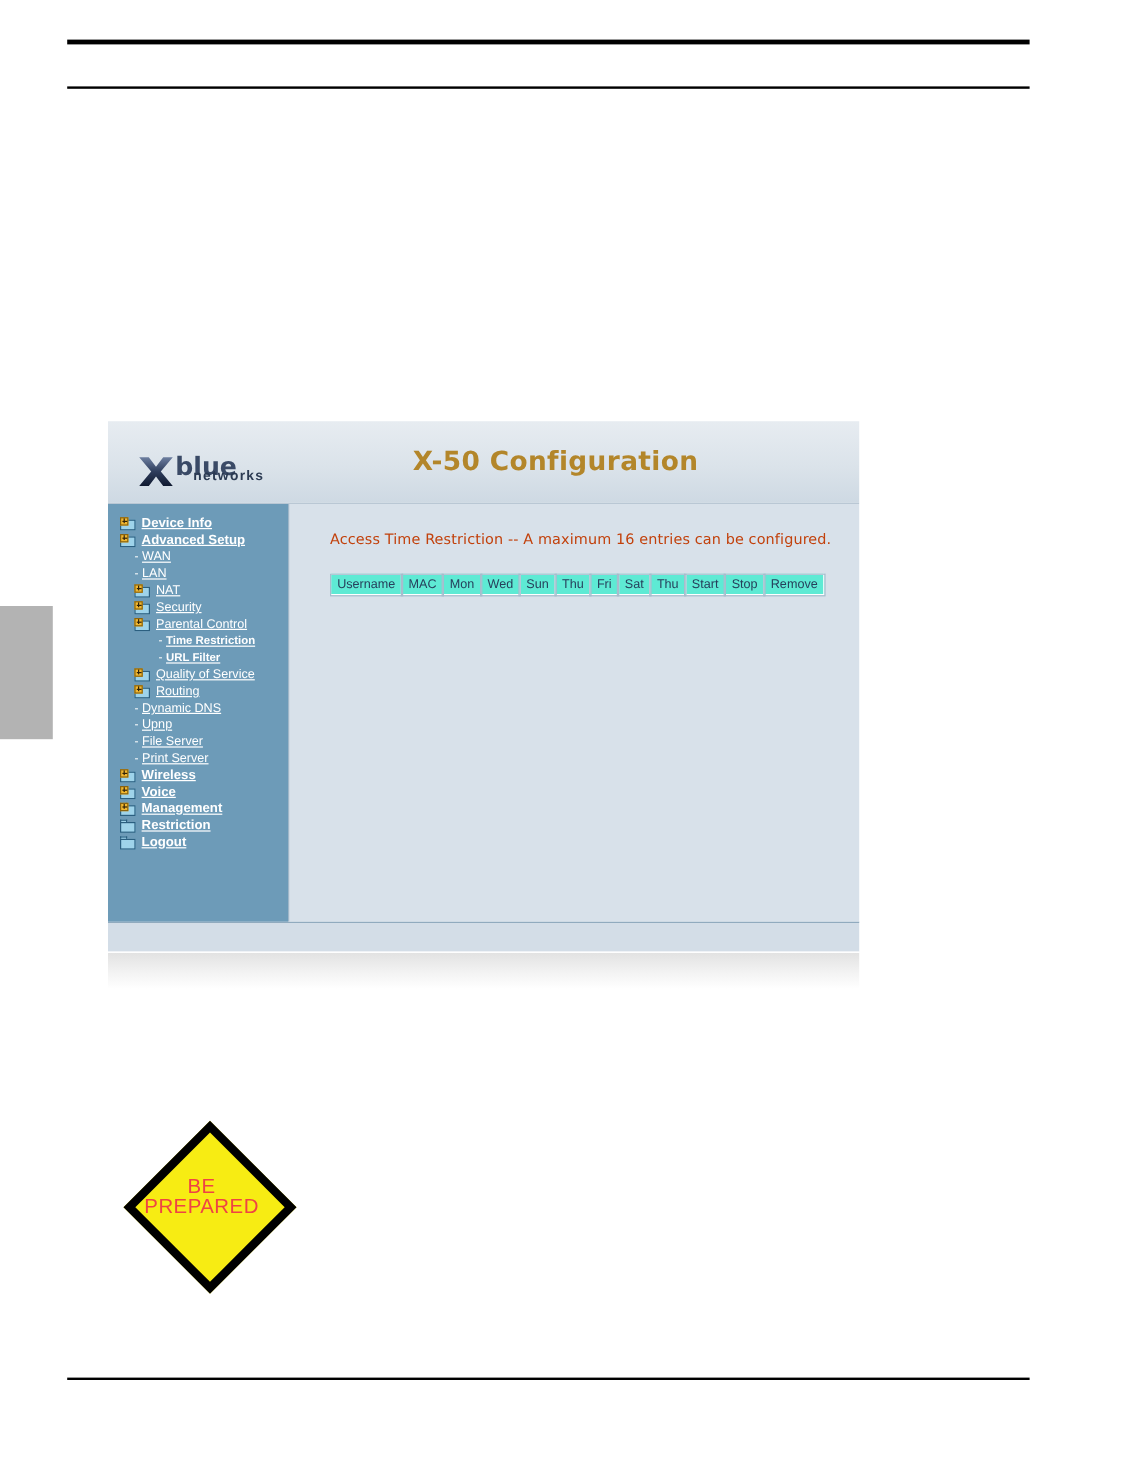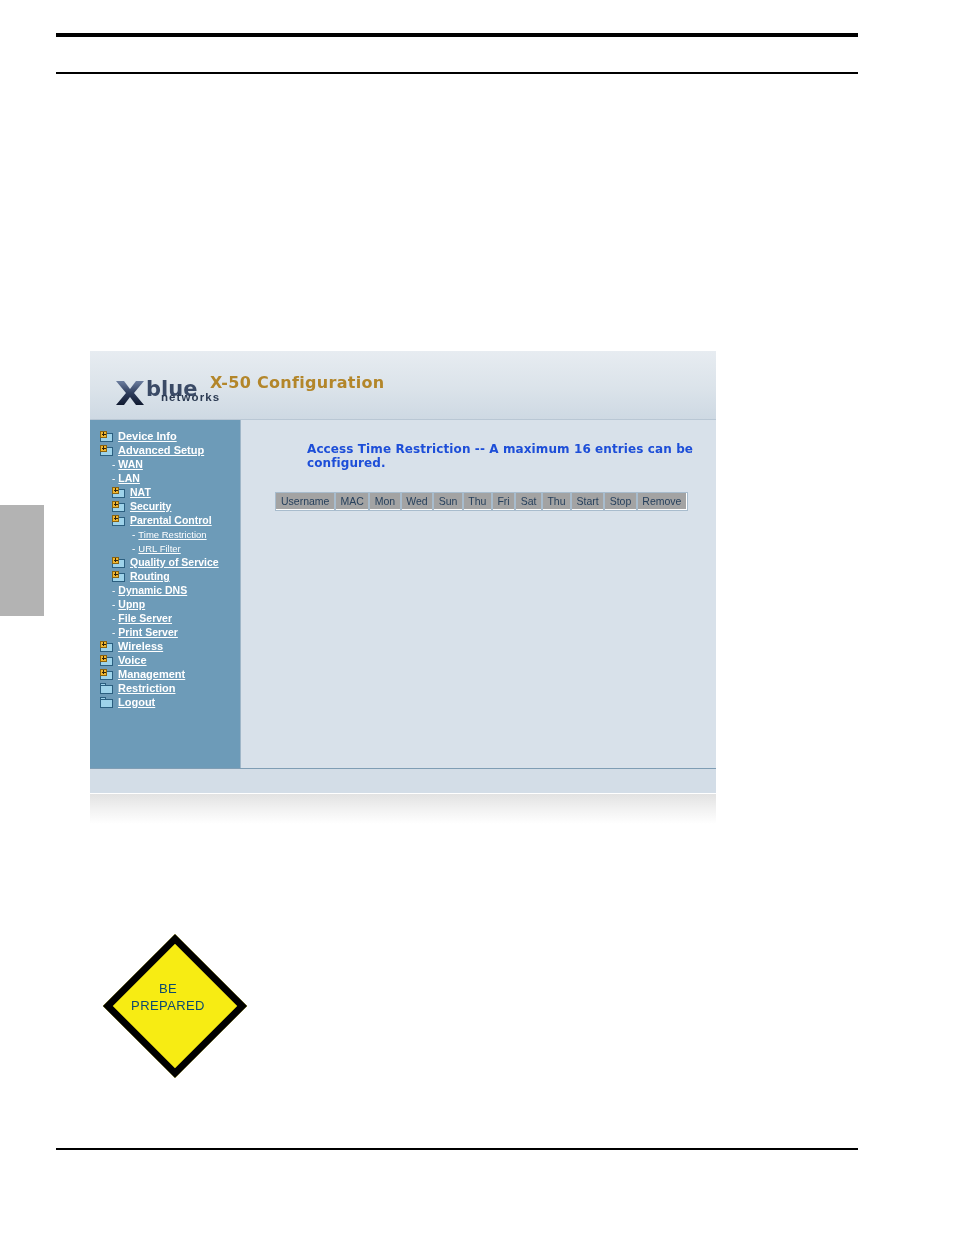--- a/index.html
+++ b/index.html
@@ -100,22 +100,23 @@
     line-height: 12px;
     color: #2b3a52;
     font-family: Liberation Sans, sans-serif;
     margin-left: 15px;
   }
   .shot-title {
     position: absolute;
     left: 0;
     right: 0;
     top: 22px;
+    text-align: center;
     padding-left: 120px;
-    font-size: 16px;
+    font-size: 22px;
     font-weight: bold;
     color: #b3862a;
     font-family: "DejaVu Sans", sans-serif;
     letter-spacing: 0.3px;
   }
 
   .shot-body {
     display: flex;
     height: 348px;
   }
@@ -149,25 +150,25 @@
     color: #ffffff;
     text-decoration: underline;
     font-family: "Liberation Sans", sans-serif;
   }
   .nav-item.top .nav-label {
     font-size: 11px;
     font-weight: bold;
   }
   .nav-item.sub .nav-label {
     font-size: 10.5px;
-    font-weight: bold;
+    font-weight: normal;
   }
   .nav-item.leaf2 .nav-label {
     font-size: 9.5px;
-    font-weight: normal;
+    font-weight: bold;
   }
 
   .dash {
     color: #ffffff;
     font-size: 10px;
     margin-right: 3px;
   }
 
   .folder {
     position: relative;
@@ -206,30 +207,29 @@
     content: "";
     position: absolute;
     background: #30230a;
   }
   .folder .plus::before { left: 2px; top: 0.5px; width: 1px; height: 4px; }
   .folder .plus::after  { left: 0.5px; top: 2px; width: 4px; height: 1px; }
 
   
   .page-heading {
     font-size: 12px;
-    font-weight: bold;
-    color: #1d4ed8;
+    font-weight: normal;
+    color: #c2410c;
     font-family: "DejaVu Sans", sans-serif;
     letter-spacing: 0.1px;
-    margin-left: 32px;
   }
   .rt-table {
     margin-top: 22px;
     border-collapse: collapse;
-    background: #a3a3a3;
+    background: #5eead4;
   }
   .rt-table th {
     border: 1px solid #ffffff;
     outline: 1px solid #a8bccd;
     font-size: 10.5px;
     font-weight: normal;
     color: #27405c;
     padding: 2px 5px;
     font-family: "Liberation Sans", sans-serif;
     white-space: nowrap;
@@ -285,23 +285,23 @@
     transform: rotate(45deg);
     box-sizing: content-box;
   }
   .sign-text {
     position: absolute;
     left: 0;
     top: 50%;
     width: 130px;
     margin-top: -19px;
     text-align: center;
-    font-size: 13px;
+    font-size: 17px;
     line-height: 17px;
-    color: #0c4a6e;
+    color: #ef4444;
     font-family: "Liberation Sans", sans-serif;
     letter-spacing: 0.4px;
   }
 </style>
 </head>
 <body>
 
 <div class="rule-thick"></div>
 <div class="rule-thin-top"></div>
 

